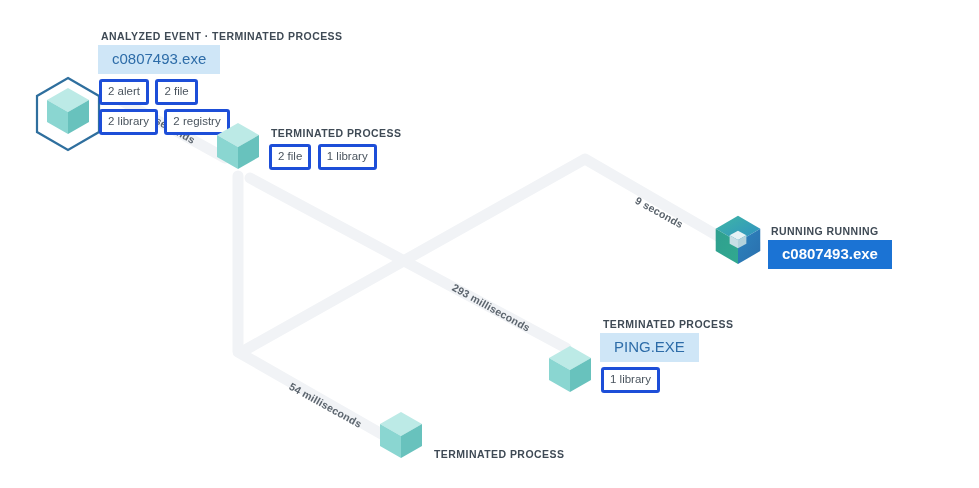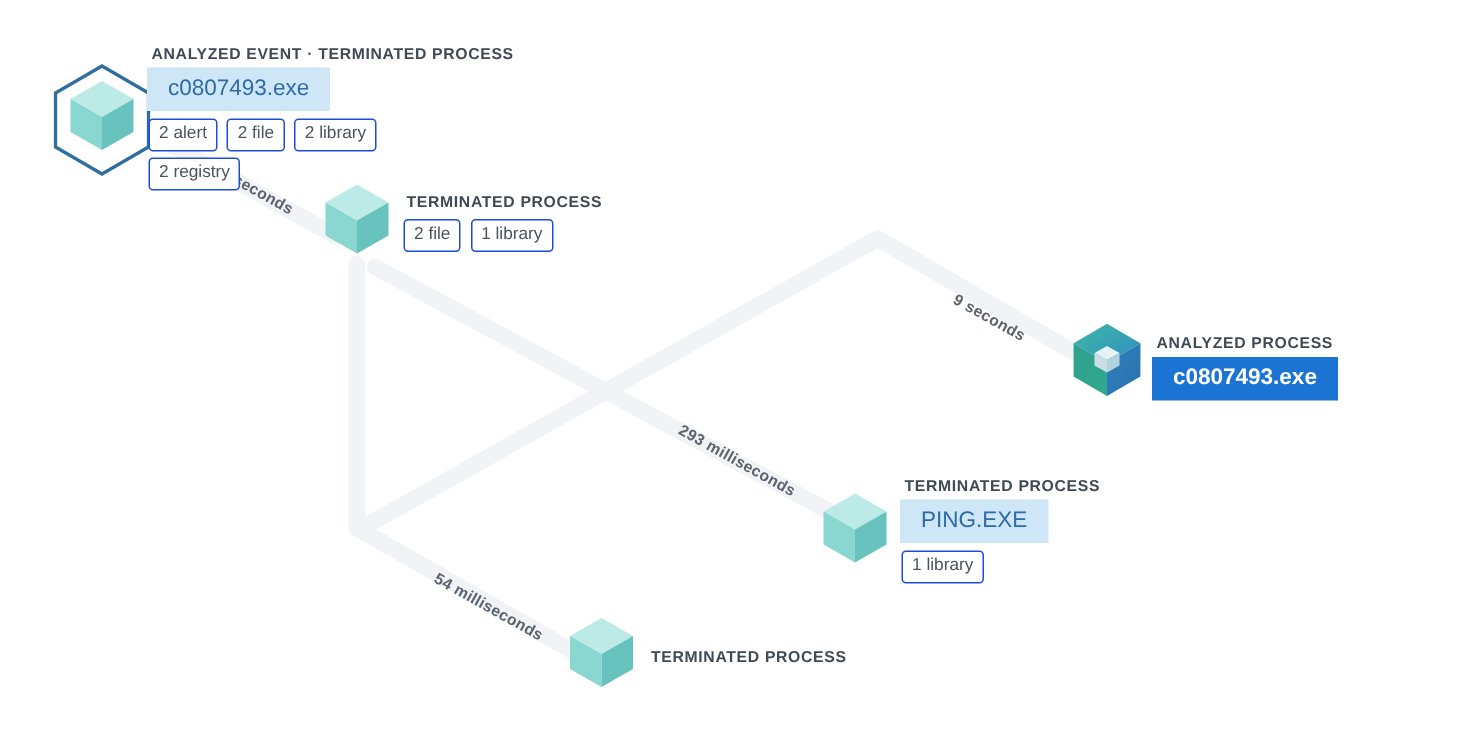--- a/index.html
+++ b/index.html
@@ -26,21 +26,21 @@
     height: 488px;
   }
 
   
   .node {
     position: absolute;
   }
   .node-inner {
     position: relative;
     display: flex;
-    align-items: center;
+    align-items: flex-end;
   }
 
   
   .cube {
     position: relative;
     width: 52px;
     height: 56px;
     flex: 0 0 52px;
   }
   .cube svg { display: block; }
@@ -76,21 +76,21 @@
     font-weight: bold;
   }
   .badges {
     margin-top: 5px;
     max-width: 148px;
     padding-left: 1px;
   }
   .badges.wide { max-width: 156px; }
   .badge {
     display: inline-block;
-    border: 1px solid #1d4ed8;
+    border: 3px solid #1d4ed8;
     border-radius: 3px;
     background: #ffffff;
     color: #4a545e;
     font-size: 11.5px;
     line-height: 13px;
     padding: 3px 6px 4px 6px;
     margin: 0 2px 4px 0;
     white-space: nowrap;
   }
 
@@ -205,21 +205,21 @@
           </defs>
           <polygon points="28,3 52,17 28,31 4,17" fill="url(#gTop)"></polygon>
           <polygon points="4,17 28,31 28,55 4,41" fill="url(#gLeft)"></polygon>
           <polygon points="52,17 52,41 28,55 28,31" fill="url(#gRight)"></polygon>
           <polygon points="28,19 37,24 28,29 19,24" fill="#e6f2f5"></polygon>
           <polygon points="19,24 28,29 28,38 19,33" fill="#c8dfe6"></polygon>
           <polygon points="37,24 37,33 28,38 28,29" fill="#b3d2dc"></polygon>
         </svg>
       </div>
       <div class="node-body">
-        <div class="kind">ANALYZED PROCESS</div>
+        <div class="kind">RUNNING RUNNING</div>
         <div class="name-pill running">c0807493.exe</div>
       </div>
     </div>
   </div>
 
   <div class="node" style="left:544px; top:310px;">
     <div class="node-inner">
       <div class="cube">
         <svg viewBox="0 0 52 56" xmlns="http://www.w3.org/2000/svg">
           <polygon points="26,5 47,17 26,29 5,17" fill="#bceae6"></polygon>

